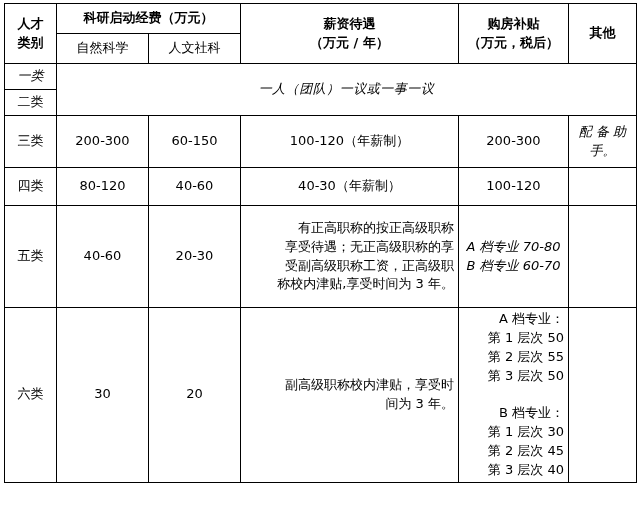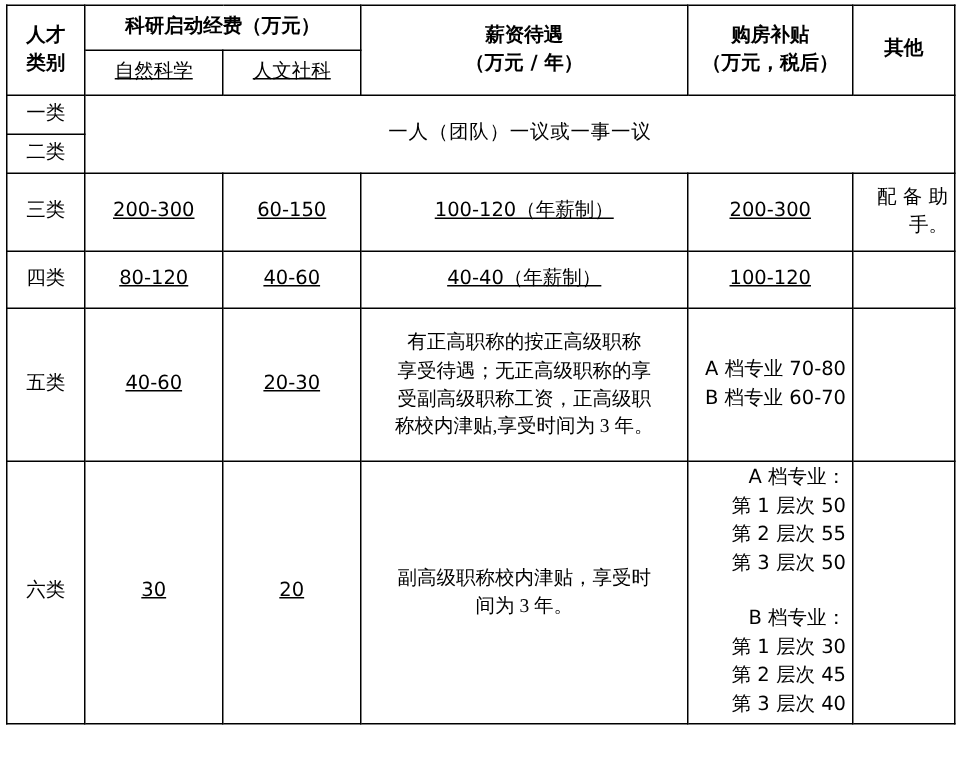--- a/index.html
+++ b/index.html
@@ -37,53 +37,53 @@
   .c-sci   { width: 92px; }
   .c-hum   { width: 92px; }
   .c-sal   { width: 218px; }
   .c-house { width: 110px; }
   .c-other { width: 68px; }
 
   .hdr {
     text-align: center;
     font-weight: bold;
   }
-  .center { text-align: center; text-decoration: underline; }
+  .center { text-align: center; }
 
   .cat-cell {
     text-align: center;
     font-size: 13px;
   }
   .merge-note {
     text-align: center;
     font-size: 14px;
     letter-spacing: 0.5px;
   }
   .para {
     font-size: 13px;
     line-height: 1.85;
-    text-align: center;
+    text-align: right;
     padding: 4px 6px;
-    font-family: Liberation Serif, serif;
   }
   .tight {
     font-size: 13px;
     line-height: 1.55;
-    text-align: right;
+    text-align: center;
     padding: 3px 5px;
+    font-style: italic;
   }
   .tiny-list {
     font-size: 12.5px;
     line-height: 1.35;
     text-align: right;
     padding: 2px 5px;
   }
   .hdr-top { height: 30px; }
   .hdr-sub { height: 30px; }
-  .row-1 { height: 26px; }
+  .row-1 { height: 26px; font-style: italic; }
   .row-2 { height: 26px; }
   .row-3 { height: 52px; }
   .row-4 { height: 38px; }
   .row-5 { height: 102px; }
   .row-6 { height: 140px; }
   .blank { }
 </style>
 </head>
 <body>
 
@@ -136,21 +136,21 @@
         <td class="tight">
           <div>配 备 助</div>
           <div>手。</div>
         </td>
       </tr>
 
       <tr class="row-4">
         <td class="cat-cell">四类</td>
         <td class="center">80-120</td>
         <td class="center">40-60</td>
-        <td class="center">40-40（年薪制）</td>
+        <td class="center">40-30（年薪制）</td>
         <td class="center">100-120</td>
         <td class="center blank"></td>
       </tr>
 
       <tr class="row-5">
         <td class="cat-cell">五类</td>
         <td class="center">40-60</td>
         <td class="center">20-30</td>
         <td class="para">
           <div>有正高职称的按正高级职称</div>

